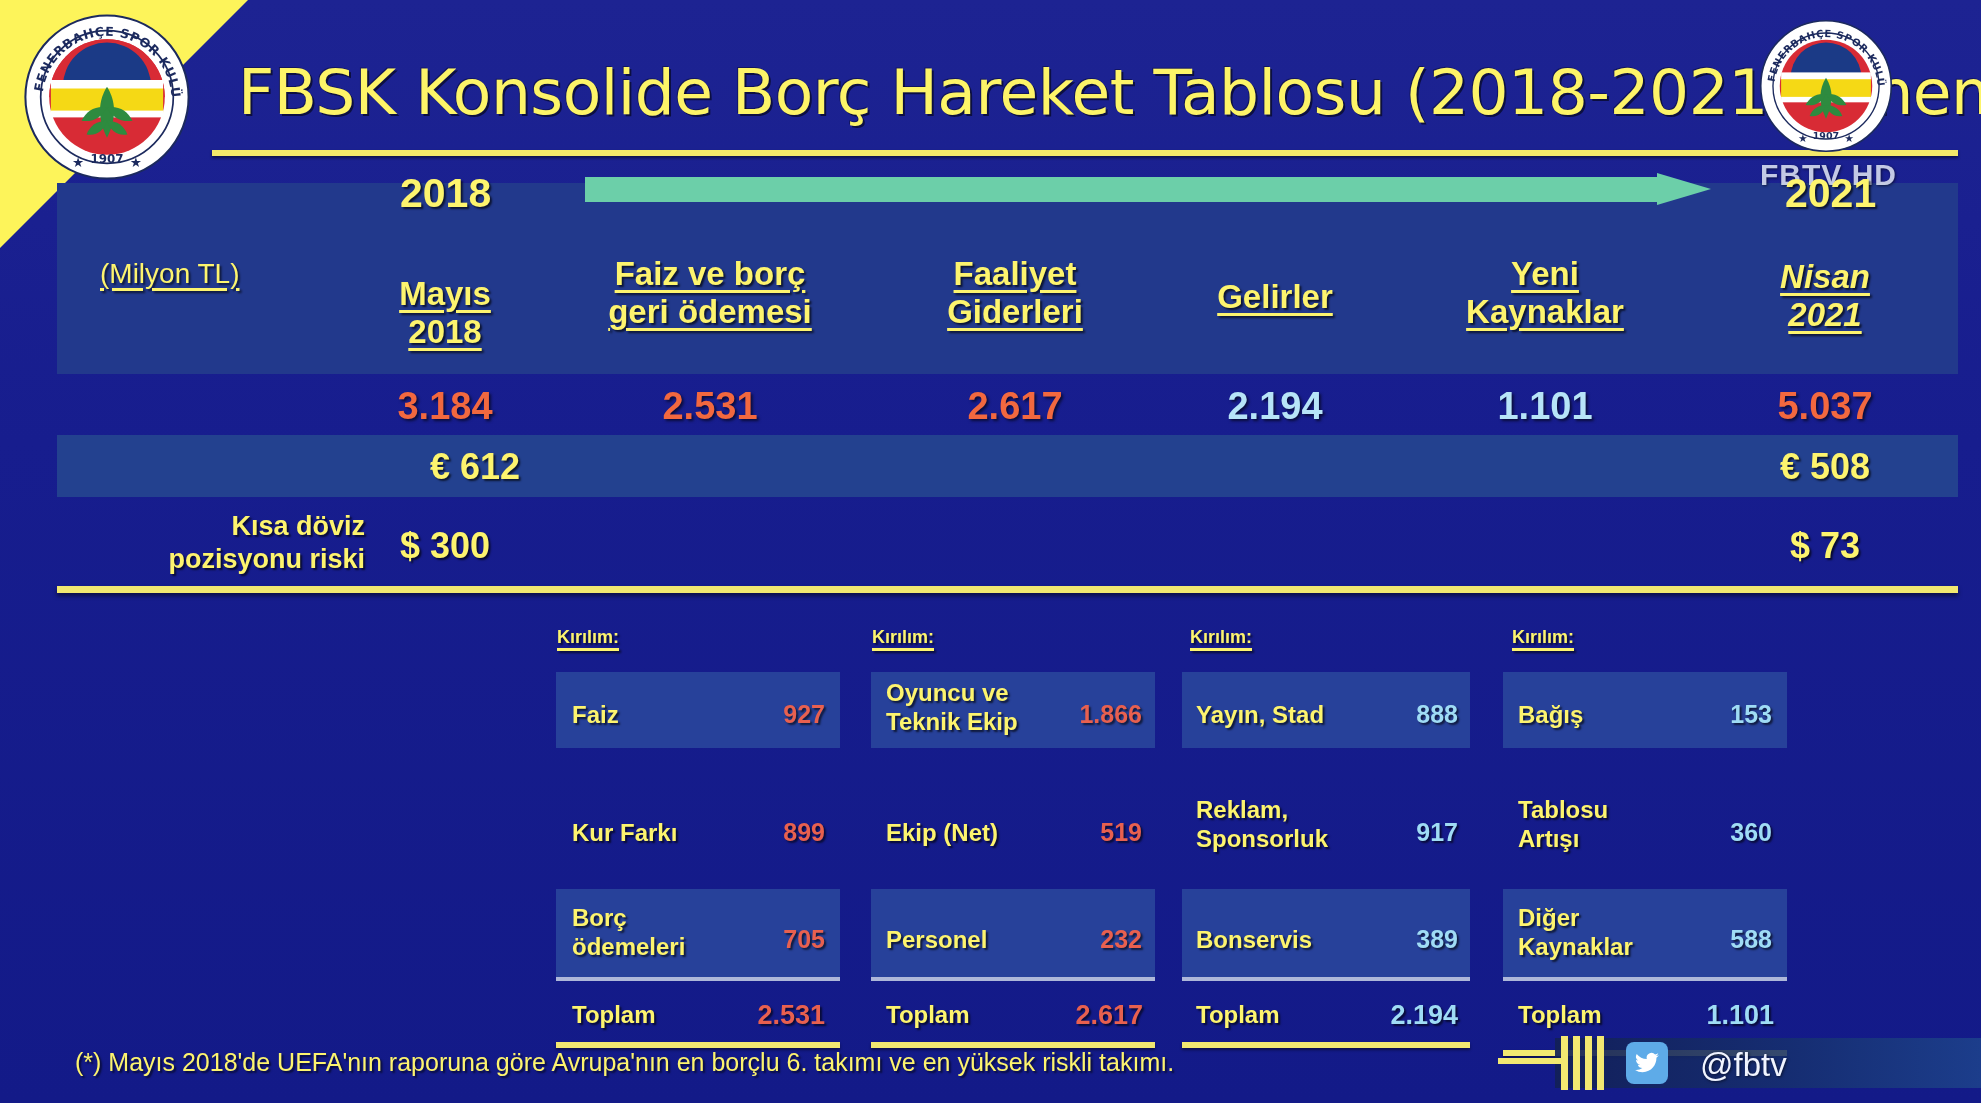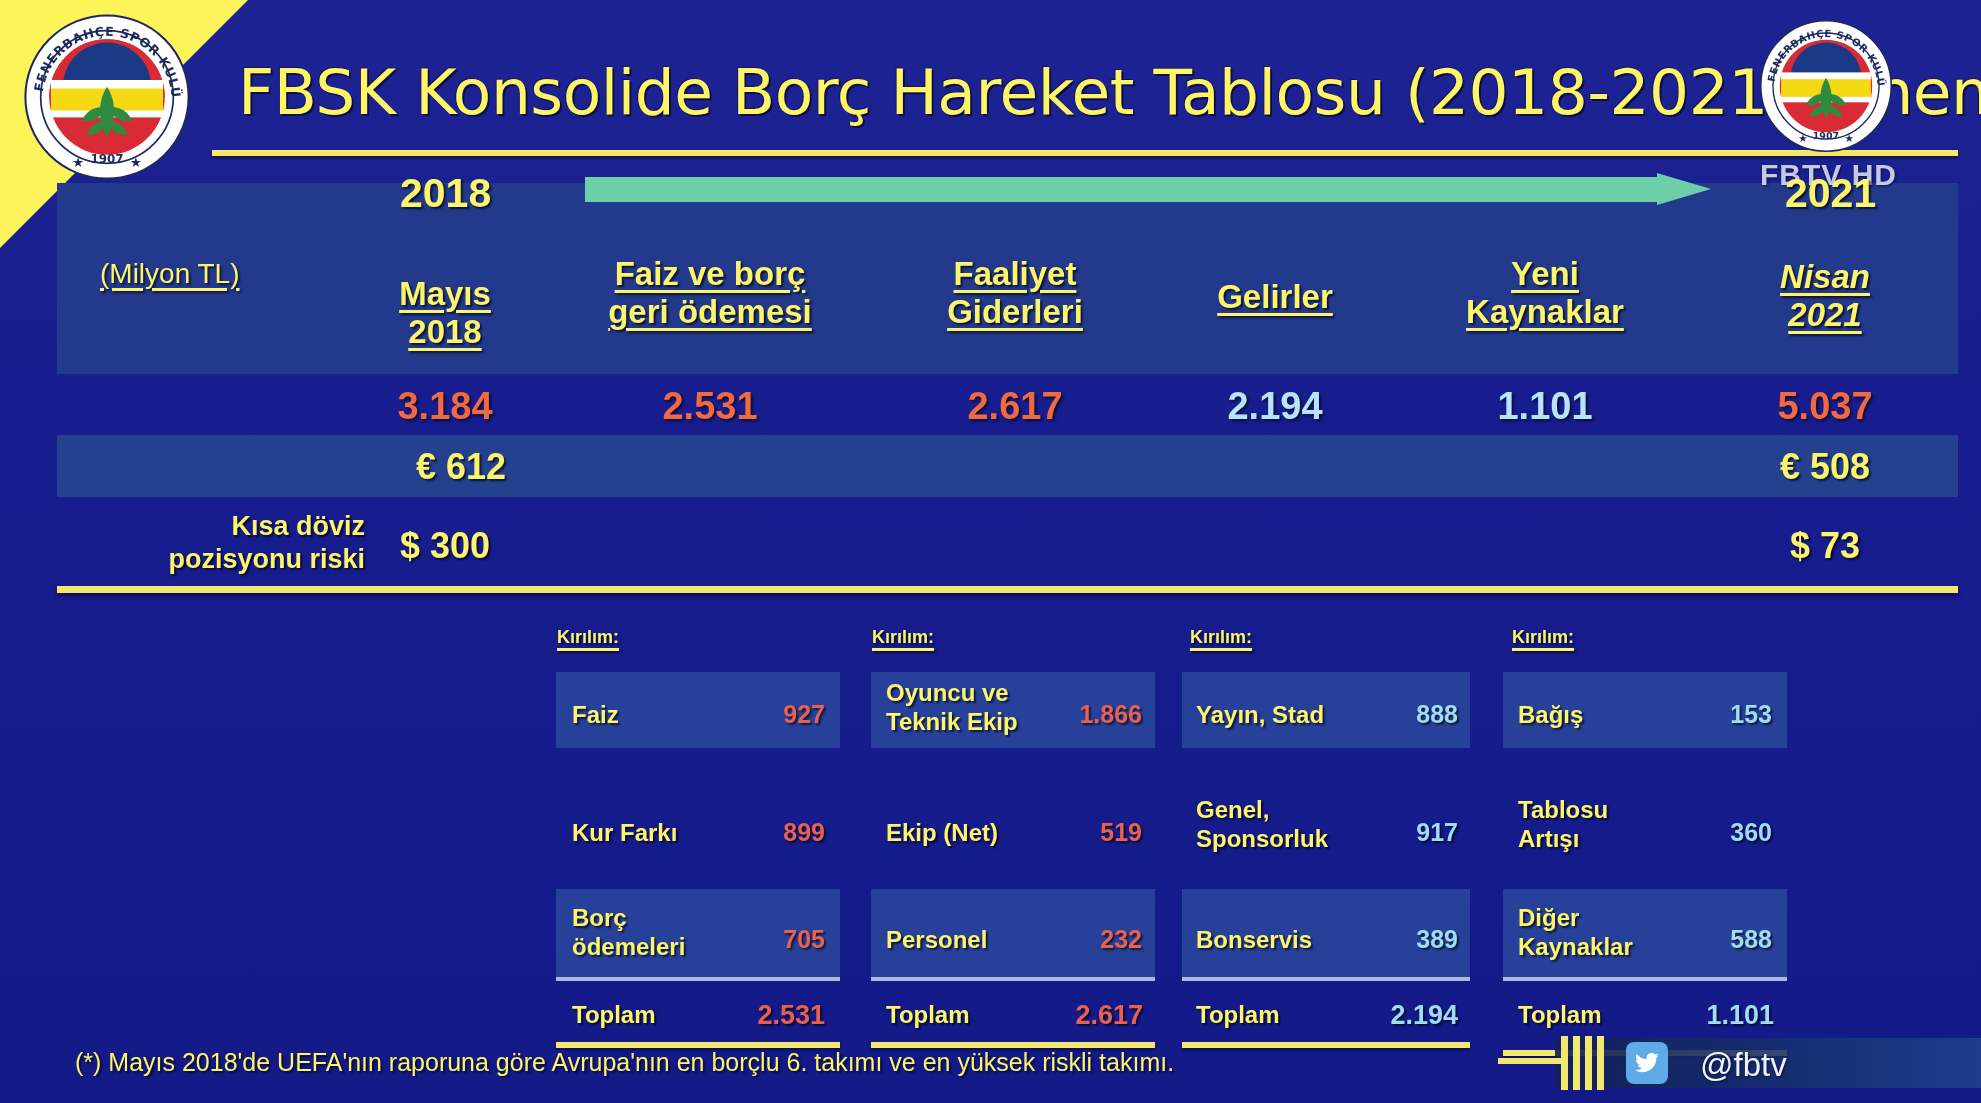--- a/index.html
+++ b/index.html
@@ -242,21 +242,21 @@
     <div class="yelb und">2021</div>
   </div>
 
   <div class="t num red" style="left:370px;  top:385px; width:150px;">3.184</div>
   <div class="t num red" style="left:585px;  top:385px; width:250px;">2.531</div>
   <div class="t num red" style="left:900px;  top:385px; width:230px;">2.617</div>
   <div class="t num cyan" style="left:1155px; top:385px; width:240px;">2.194</div>
   <div class="t num cyan" style="left:1425px; top:385px; width:240px;">1.101</div>
   <div class="t num red" style="left:1730px; top:385px; width:190px;">5.037</div>
 
-  <div class="t cur yelb ctr" style="left:386px;  top:446px; width:150px;">€ 612</div>
+  <div class="t cur yelb ctr" style="left:370px;  top:446px; width:150px;text-align:right;">€ 612</div>
   <div class="t cur yelb ctr" style="left:1730px; top:446px; width:190px;">€ 508</div>
 
   <div class="t rowlabel yelb" style="left:80px; top:510px; width:285px;">
     <div>Kısa döviz</div>
     <div>pozisyonu riski</div>
   </div>
   <div class="t cur yelb ctr" style="left:370px;  top:525px; width:150px;">$ 300</div>
   <div class="t cur yelb ctr" style="left:1730px; top:525px; width:190px;">$ 73</div>
 
   <div>
@@ -303,21 +303,21 @@
     <div class="krule" style="left:871px; top:1042px; width:284px;"></div>
   </div>
 
   <div>
     <div class="kir-title" style="left:1190px; top:627px;">Kırılım:</div>
     <div class="kbox" style="left:1182px; top:672px; width:288px; height:76px;"></div>
     <div class="kname" style="left:1196px; top:700px;">Yayın, Stad</div>
     <div class="kval c" style="left:1330px; top:700px; width:128px;">888</div>
 
     <div class="kname" style="left:1196px; top:795px;">
-      <div>Genel,</div>
+      <div>Reklam,</div>
       <div>Sponsorluk</div>
     </div>
     <div class="kval c" style="left:1330px; top:818px; width:128px;">917</div>
 
     <div class="kbox" style="left:1182px; top:889px; width:288px; height:88px;"></div>
     <div class="kname" style="left:1196px; top:925px;">Bonservis</div>
     <div class="kval c" style="left:1330px; top:925px; width:128px;">389</div>
 
     <div class="ksep" style="left:1182px; top:977px; width:288px;"></div>
     <div class="kname" style="left:1196px; top:1000px;">Toplam</div>

